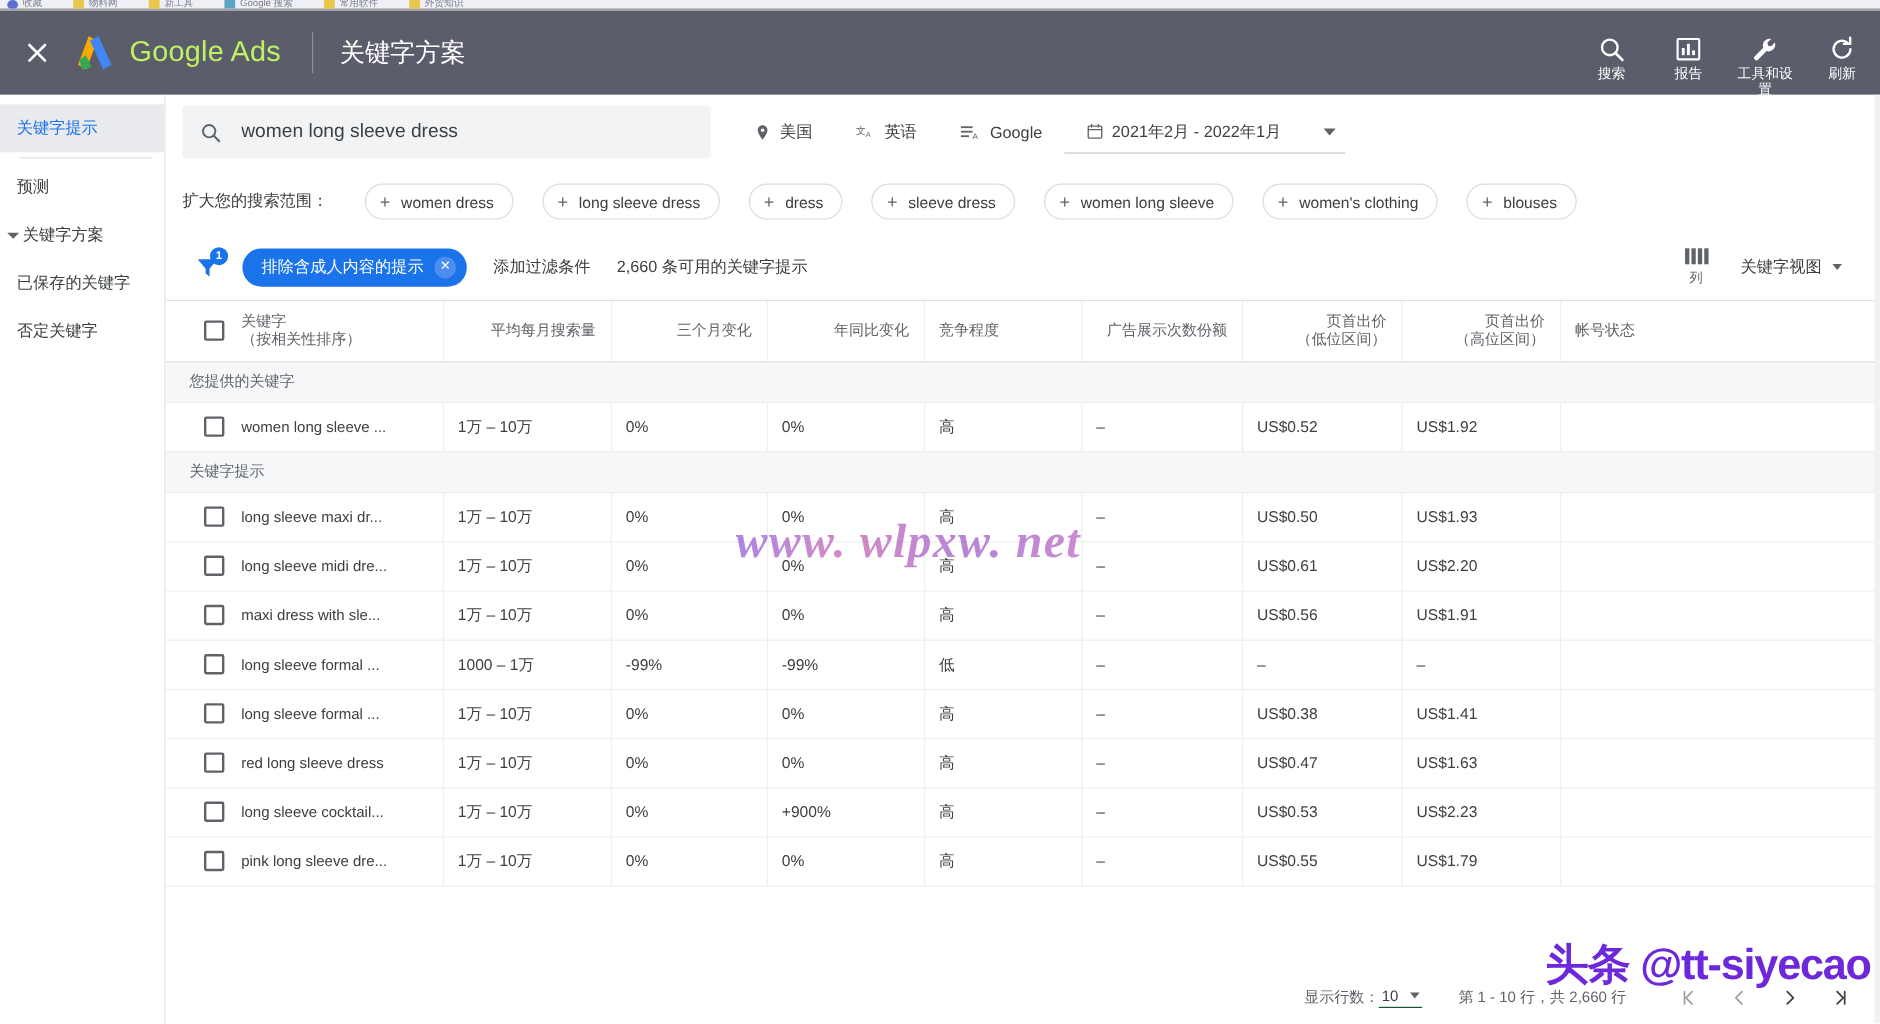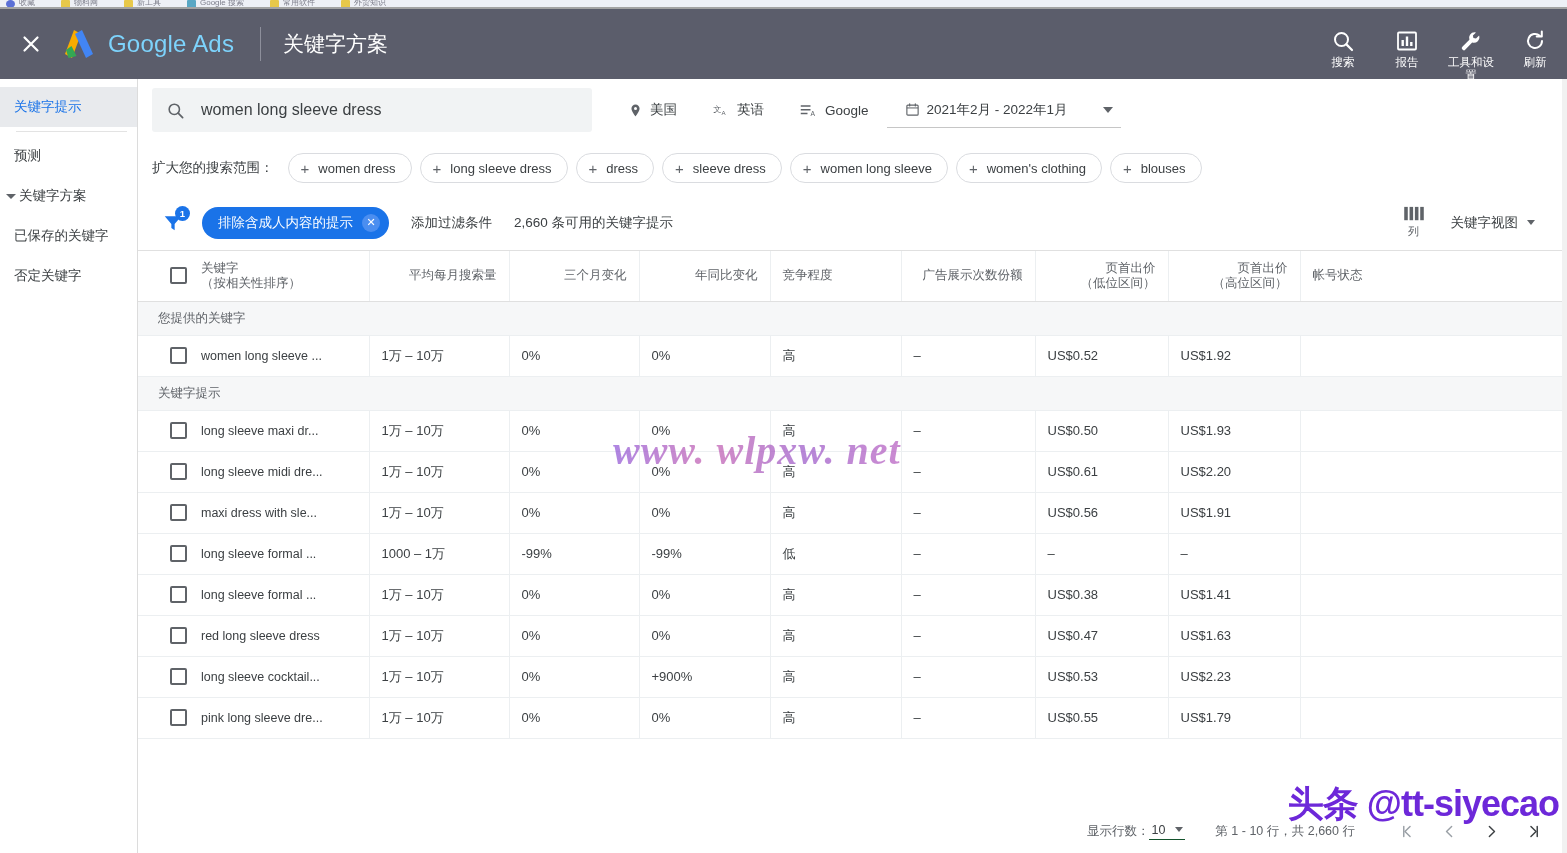--- a/index.html
+++ b/index.html
@@ -34,21 +34,21 @@
     position: absolute; top: 9px; left: 0; width: 1567px; height: 70px;
     background: #5b5d6b; display: flex; align-items: center;
   }
   .close-x {
     margin-left: 14px; width: 34px; height: 34px; display: flex;
     align-items: center; justify-content: center; cursor: pointer;
   }
   .close-x svg { display: block; }
   .gads-logo { margin-left: 14px; display: flex; align-items: center; }
   .gads-title {
-    margin-left: 12px; color: #7dd3fc; font-size: 24px; letter-spacing: .2px;
+    margin-left: 12px; color: #bef264; font-size: 24px; letter-spacing: .2px;
     font-weight: 400;
   }
   .appbar-sep {
     width: 1px; height: 34px; background: #8d8f9b; margin: 0 22px 0 26px;
   }
   .page-title { color: #ffffff; font-size: 21px; font-weight: 400; }
   .appbar-spacer { flex: 1 1 auto; }
   .appbar-actions { display: flex; align-items: flex-start; height: 54px; padding-top: 12px; }
   .ab-action {
     width: 64px; display: flex; flex-direction: column; align-items: center;
@@ -106,21 +106,21 @@
     border-bottom: 1px solid #c6c6c6; padding-right: 8px;
   }
   .fchip-caret {
     width: 0; height: 0; border-left: 5px solid transparent;
     border-right: 5px solid transparent; border-top: 6px solid #5f6368;
     margin-left: 28px;
   }
 
   
   .expand-row {
-    height: 54px; display: flex; align-items: center; padding: 0 14px; gap: 8px;
+    height: 54px; display: flex; align-items: center; padding: 0 14px; gap: 24px;
   }
   .expand-label { font-size: 13.5px; color: #3c4043; margin-right: 6px; }
   .kw-chip {
     display: flex; align-items: center; gap: 9px; height: 30px;
     border: 1px solid #dadce0; border-radius: 16px; padding: 0 15px 0 12px;
     font-size: 13px; color: #3c4043; background: #fff; cursor: pointer;
     white-space: nowrap;
   }
   .kw-chip .plus { color: #5f6368; font-size: 15px; line-height: 1; }
 

